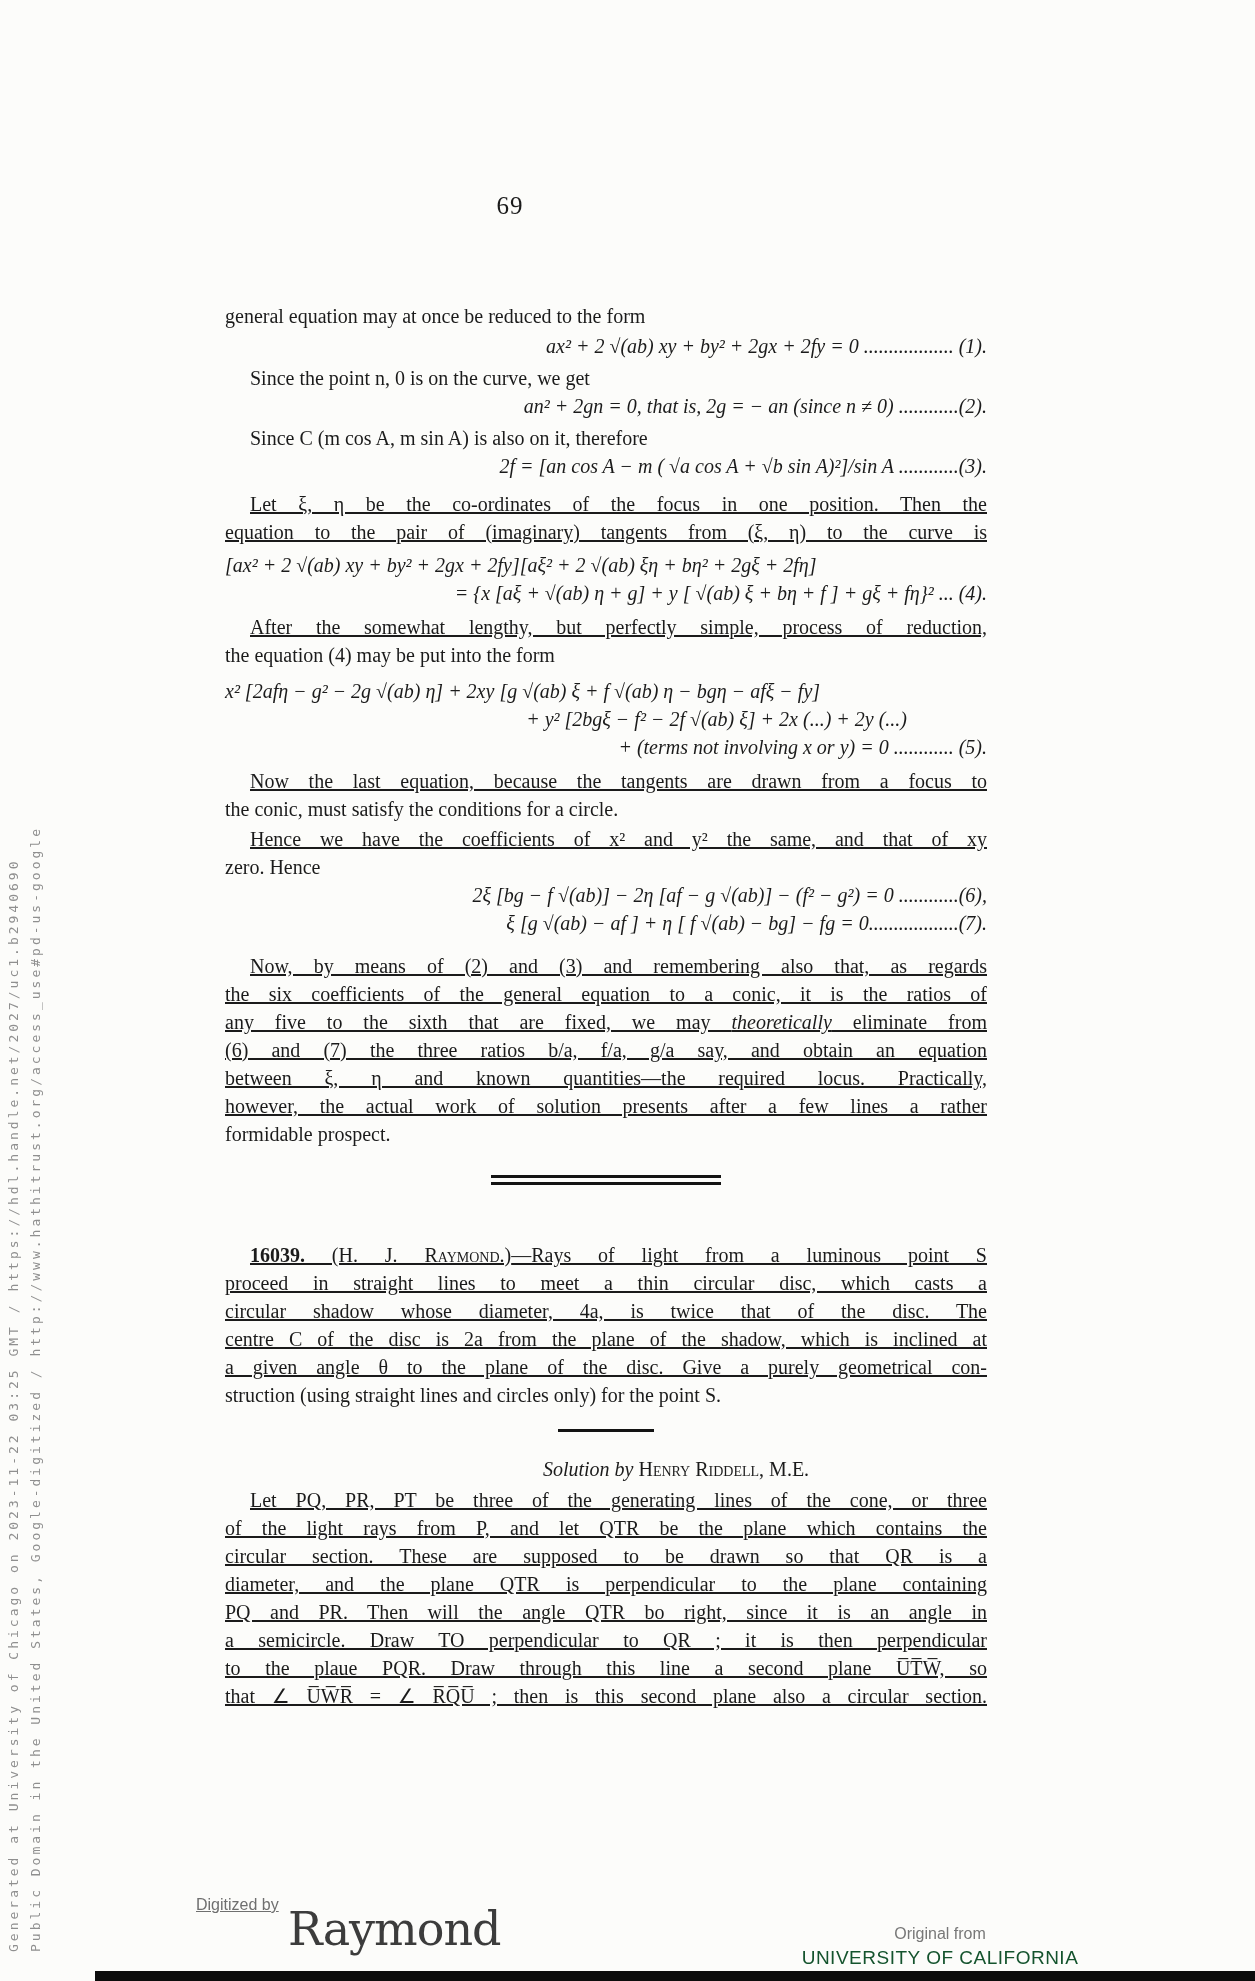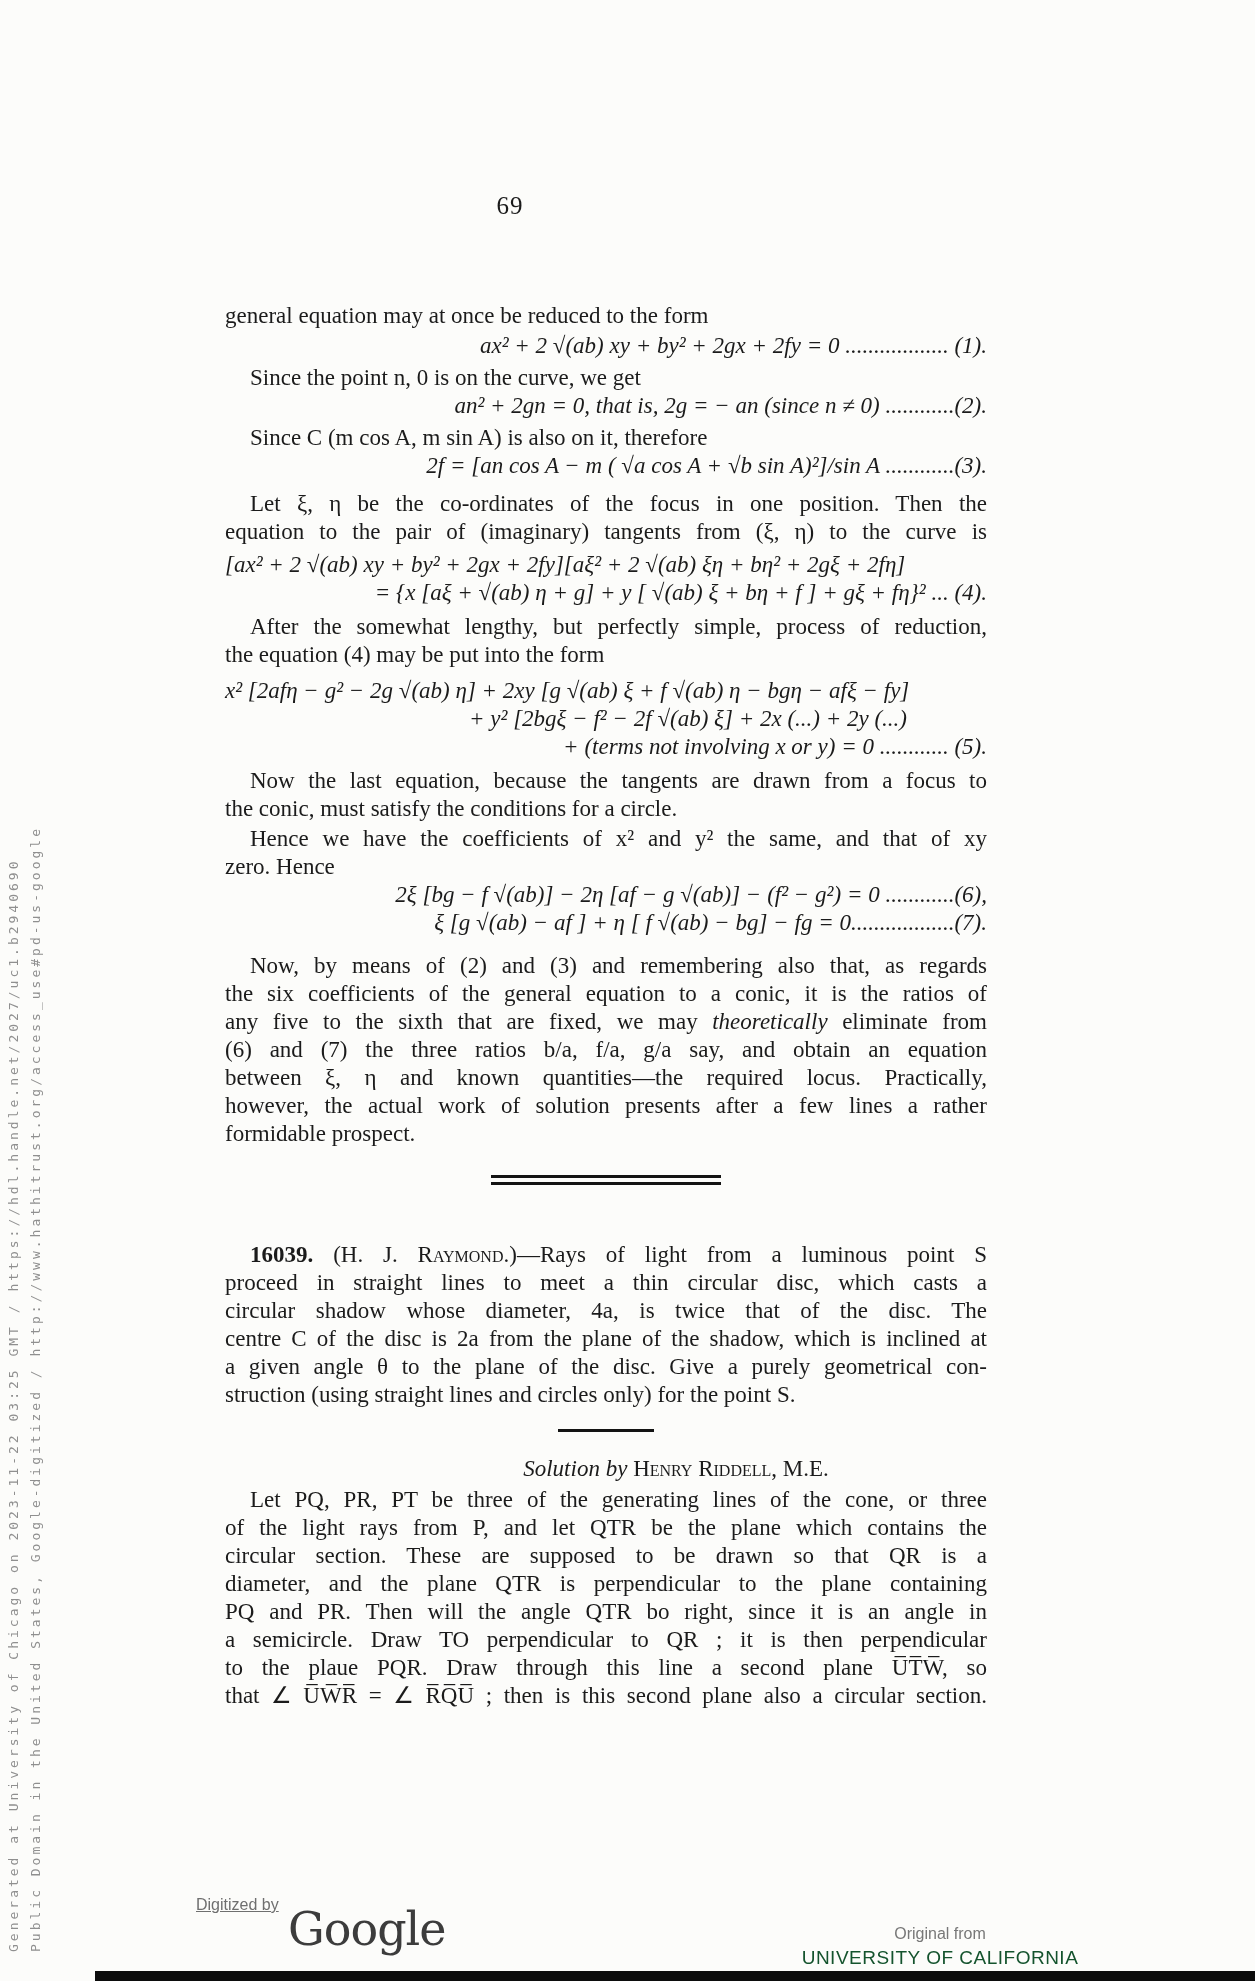--- a/index.html
+++ b/index.html
@@ -8,25 +8,25 @@
     background:#fcfcfa;color:#1b1b1b;
     font-family:"Liberation Serif", serif;
     padding-left:32px;
   }
   .pagenum{
     position:absolute;left:225px;top:192px;width:570px;
     text-align:center;font-size:25px;letter-spacing:1px;
   }
   .col{
     position:absolute;left:225px;top:302px;width:762px;
-    font-size:23px;line-height:28px;
+    font-size:20px;line-height:28px;
   }
   .line{min-height:28px;}
   .ind{text-indent:25px;}
-  .jl{text-align:justify;text-align-last:justify;}
+  .jl{text-align:justify;text-align-last:justify;text-decoration:underline;}
   .right{text-align:right;}
   .eq{font-style:italic;}
   .mr80{padding-right:80px;}
   .mt2{margin-top:2px;}.mt4{margin-top:4px;}.mt5{margin-top:5px;}
   .mt6{margin-top:6px;}.mt8{margin-top:8px;}.mt10{margin-top:10px;}.mt16{margin-top:16px;}
   .tight{line-height:26px;}
   .prob{line-height:28px;}
   .rule-double{
     width:230px;margin:26px auto 0 auto;height:4px;
     border-top:3px solid #131313;border-bottom:3px solid #131313;
@@ -125,21 +125,21 @@
     <div class="line tight jl">PQ and PR.   Then will the angle QTR bo right, since it is an angle in</div>
     <div class="line tight jl">a semicircle.   Draw TO perpendicular to QR ;  it is then perpendicular</div>
     <div class="line tight jl">to the plaue PQR.   Draw through this line a second plane U̅T̅W̅, so</div>
     <div class="line tight jl">that  ∠ U̅W̅R̅ = ∠ R̅Q̅U̅ ;  then is this second plane also a circular section.</div>
   </div>
 
   <div class="sidebar-line" style="left:6px;top:1952px;">Generated at University of Chicago on 2023-11-22 03:25 GMT  /  https://hdl.handle.net/2027/uc1.b2940690</div>
   <div class="sidebar-line" style="left:28px;top:1952px;">Public Domain in the United States, Google-digitized  /  http://www.hathitrust.org/access_use#pd-us-google</div>
 
   <div class="footer-digitized">Digitized by</div>
-  <div class="google-logo">Google</div>
+  <div class="google-logo">Raymond</div>
   <div class="footer-right">
     <div class="of">Original from</div>
     <div class="inst">UNIVERSITY OF CALIFORNIA</div>
   </div>
 
   <div class="scan-bar"></div>
 
 </div>
 
 </body></html>

